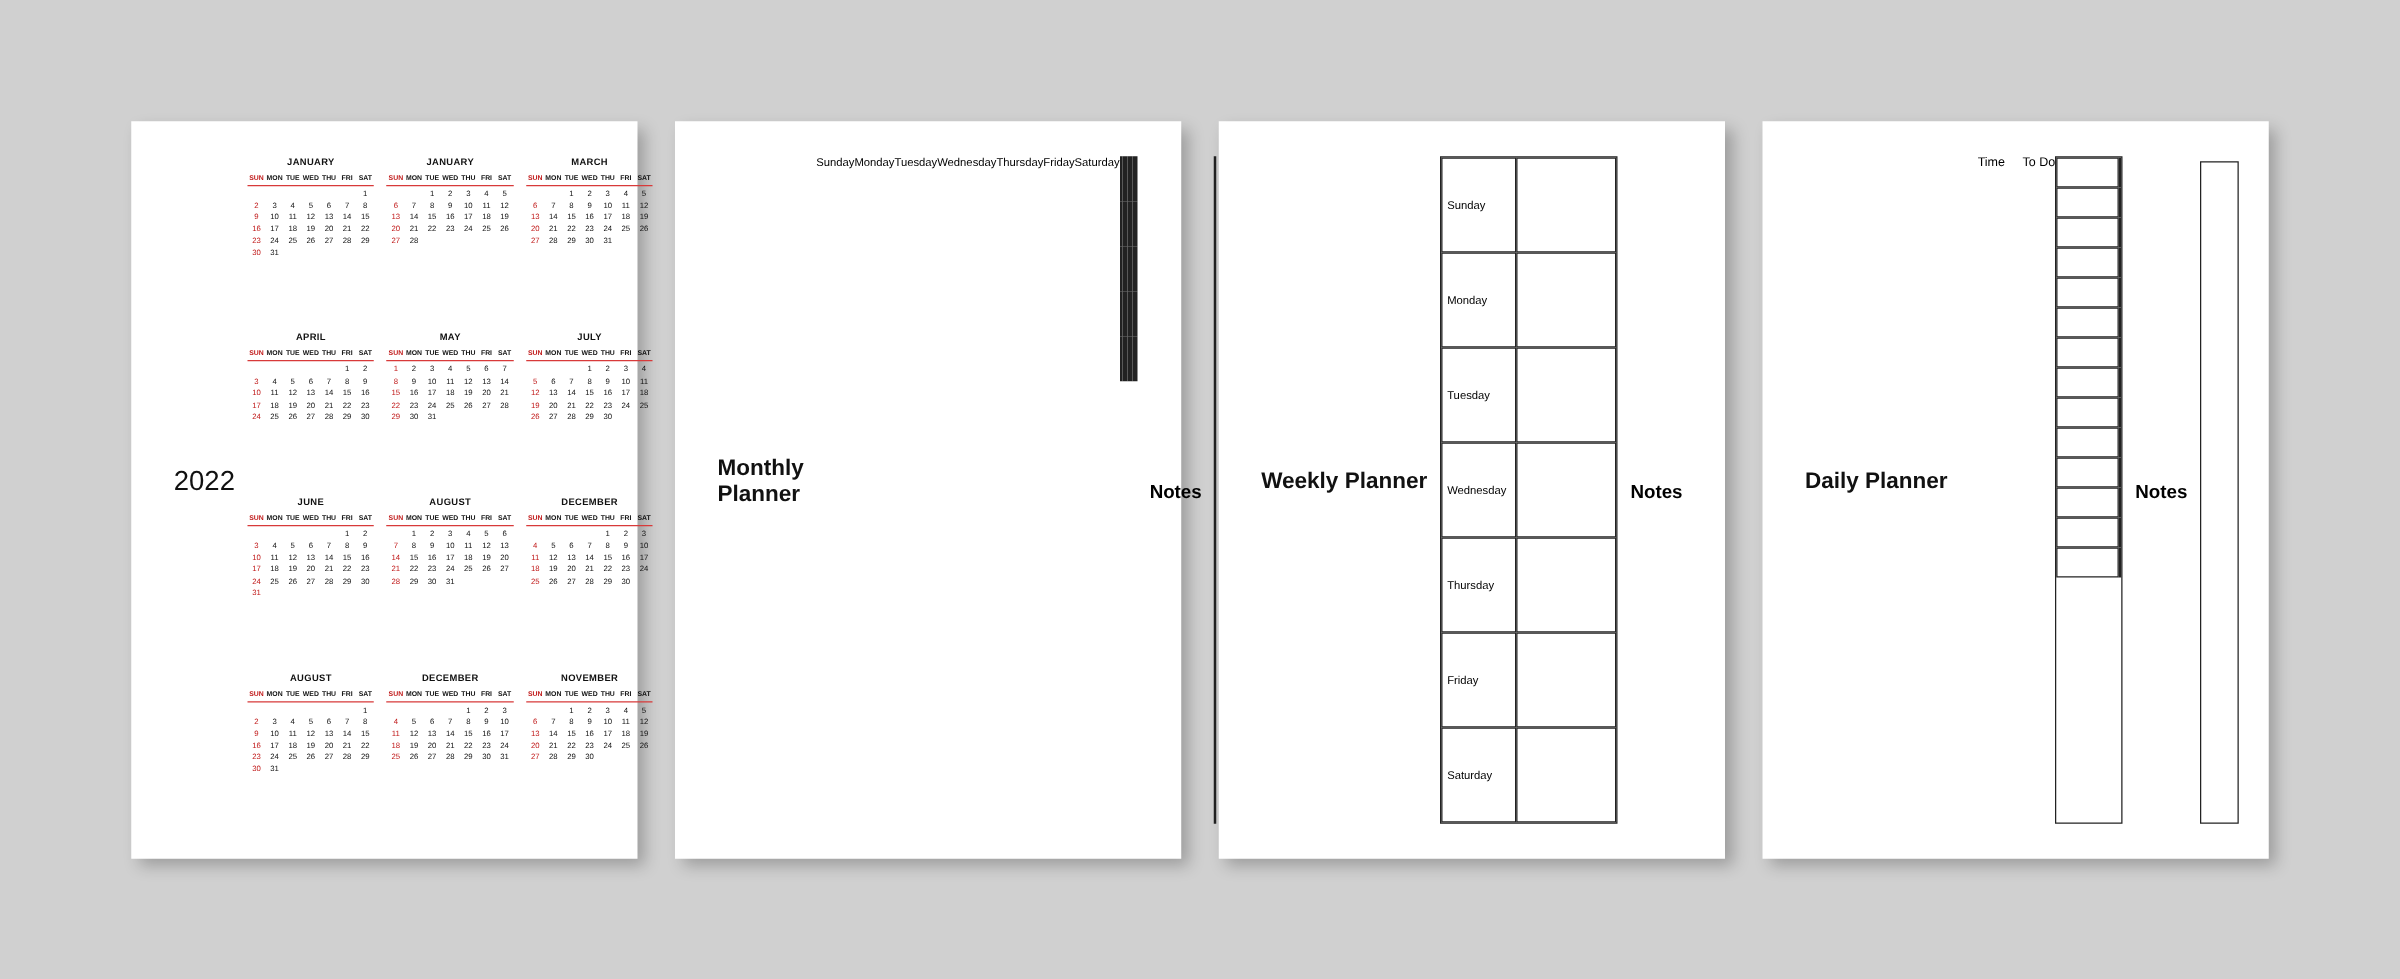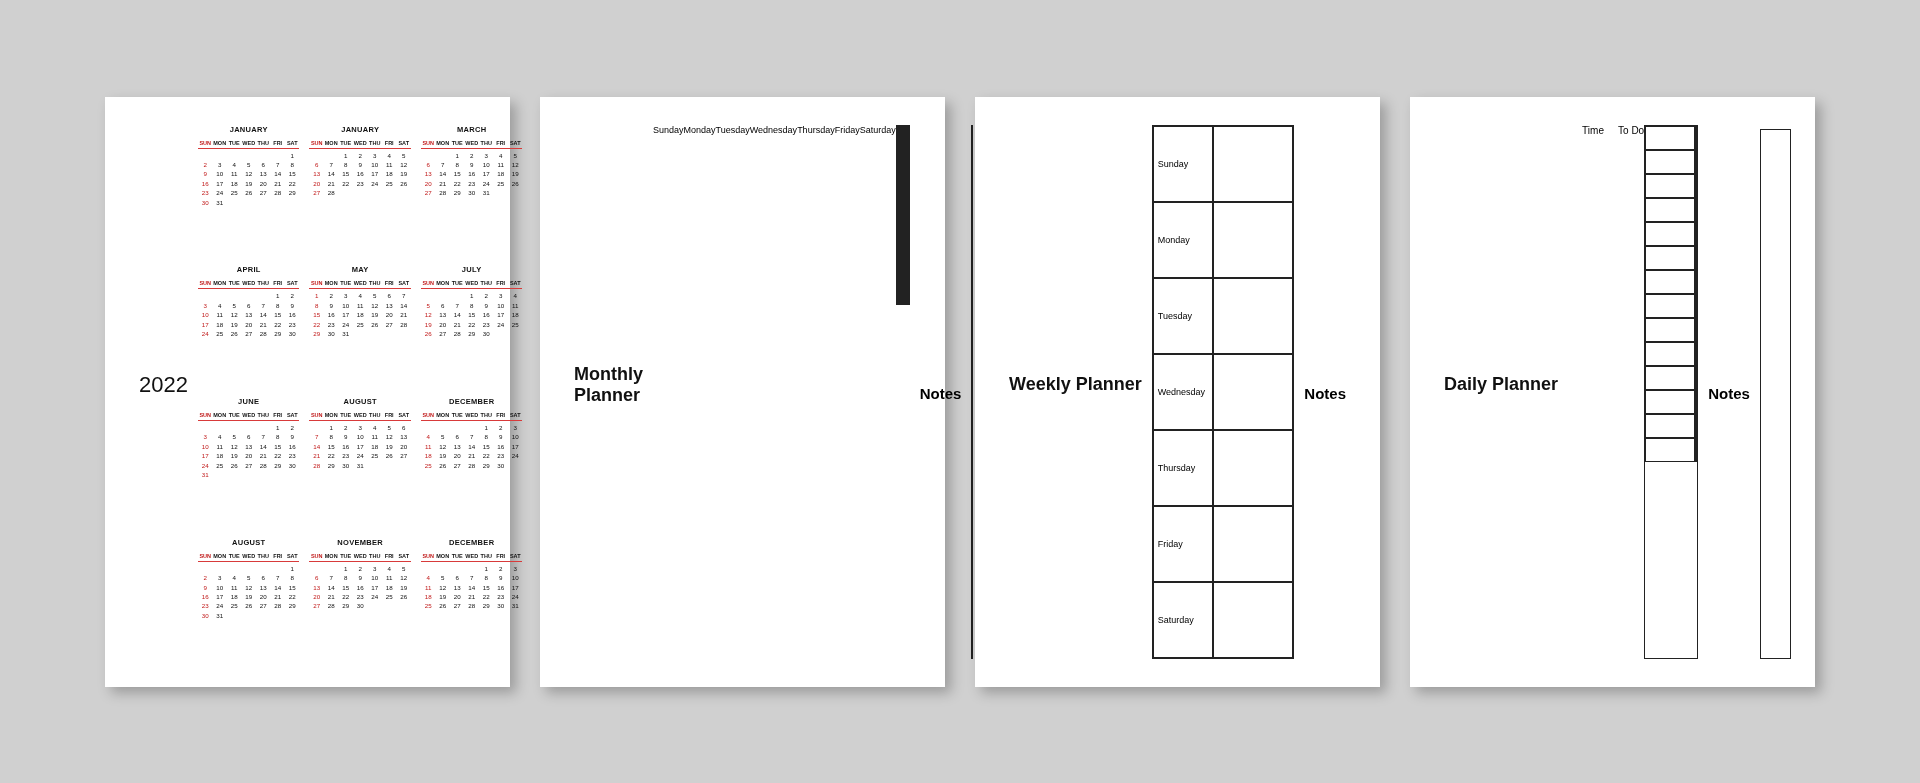--- a/index.html
+++ b/index.html
@@ -781,20 +781,77 @@
             <span class="sun">30</span>
             <span>31</span>
             <span class="empty">0</span>
             <span class="empty">0</span>
             <span class="empty">0</span>
             <span class="empty">0</span>
             <span class="empty">0</span>
           </div>
         </div>
         <div class="month">
+          <div class="month-name">DECEMBER</div>
+          <div class="dow-row">
+            <span class="sun">SUN</span>
+            <span>MON</span>
+            <span>TUE</span>
+            <span>WED</span>
+            <span>THU</span>
+            <span>FRI</span>
+            <span>SAT</span>
+          </div>
+          <div class="date-row">
+            <span class="empty">0</span>
+            <span class="empty">0</span>
+            <span class="empty">0</span>
+            <span class="empty">0</span>
+            <span>1</span>
+            <span>2</span>
+            <span>3</span>
+          </div>
+          <div class="date-row">
+            <span class="sun">4</span>
+            <span>5</span>
+            <span>6</span>
+            <span>7</span>
+            <span>8</span>
+            <span>9</span>
+            <span>10</span>
+          </div>
+          <div class="date-row">
+            <span class="sun">11</span>
+            <span>12</span>
+            <span>13</span>
+            <span>14</span>
+            <span>15</span>
+            <span>16</span>
+            <span>17</span>
+          </div>
+          <div class="date-row">
+            <span class="sun">18</span>
+            <span>19</span>
+            <span>20</span>
+            <span>21</span>
+            <span>22</span>
+            <span>23</span>
+            <span>24</span>
+          </div>
+          <div class="date-row">
+            <span class="sun">25</span>
+            <span>26</span>
+            <span>27</span>
+            <span>28</span>
+            <span>29</span>
+            <span>30</span>
+            <span>31</span>
+          </div>
+        </div>
+        <div class="month">
           <div class="month-name">NOVEMBER</div>
           <div class="dow-row">
             <span class="sun">SUN</span>
             <span>MON</span>
             <span>TUE</span>
             <span>WED</span>
             <span>THU</span>
             <span>FRI</span>
             <span>SAT</span>
           </div>
@@ -835,77 +892,20 @@
             <span>26</span>
           </div>
           <div class="date-row">
             <span class="sun">27</span>
             <span>28</span>
             <span>29</span>
             <span>30</span>
             <span class="empty">0</span>
             <span class="empty">0</span>
             <span class="empty">0</span>
-          </div>
-        </div>
-        <div class="month">
-          <div class="month-name">DECEMBER</div>
-          <div class="dow-row">
-            <span class="sun">SUN</span>
-            <span>MON</span>
-            <span>TUE</span>
-            <span>WED</span>
-            <span>THU</span>
-            <span>FRI</span>
-            <span>SAT</span>
-          </div>
-          <div class="date-row">
-            <span class="empty">0</span>
-            <span class="empty">0</span>
-            <span class="empty">0</span>
-            <span class="empty">0</span>
-            <span>1</span>
-            <span>2</span>
-            <span>3</span>
-          </div>
-          <div class="date-row">
-            <span class="sun">4</span>
-            <span>5</span>
-            <span>6</span>
-            <span>7</span>
-            <span>8</span>
-            <span>9</span>
-            <span>10</span>
-          </div>
-          <div class="date-row">
-            <span class="sun">11</span>
-            <span>12</span>
-            <span>13</span>
-            <span>14</span>
-            <span>15</span>
-            <span>16</span>
-            <span>17</span>
-          </div>
-          <div class="date-row">
-            <span class="sun">18</span>
-            <span>19</span>
-            <span>20</span>
-            <span>21</span>
-            <span>22</span>
-            <span>23</span>
-            <span>24</span>
-          </div>
-          <div class="date-row">
-            <span class="sun">25</span>
-            <span>26</span>
-            <span>27</span>
-            <span>28</span>
-            <span>29</span>
-            <span>30</span>
-            <span>31</span>
           </div>
         </div>
       </div>
   </div>
 
   <div class="page">
     <div class="heading">
       <div class="rule"></div>
       <div class="title">Monthly Planner</div>
       <div class="rule"></div>

